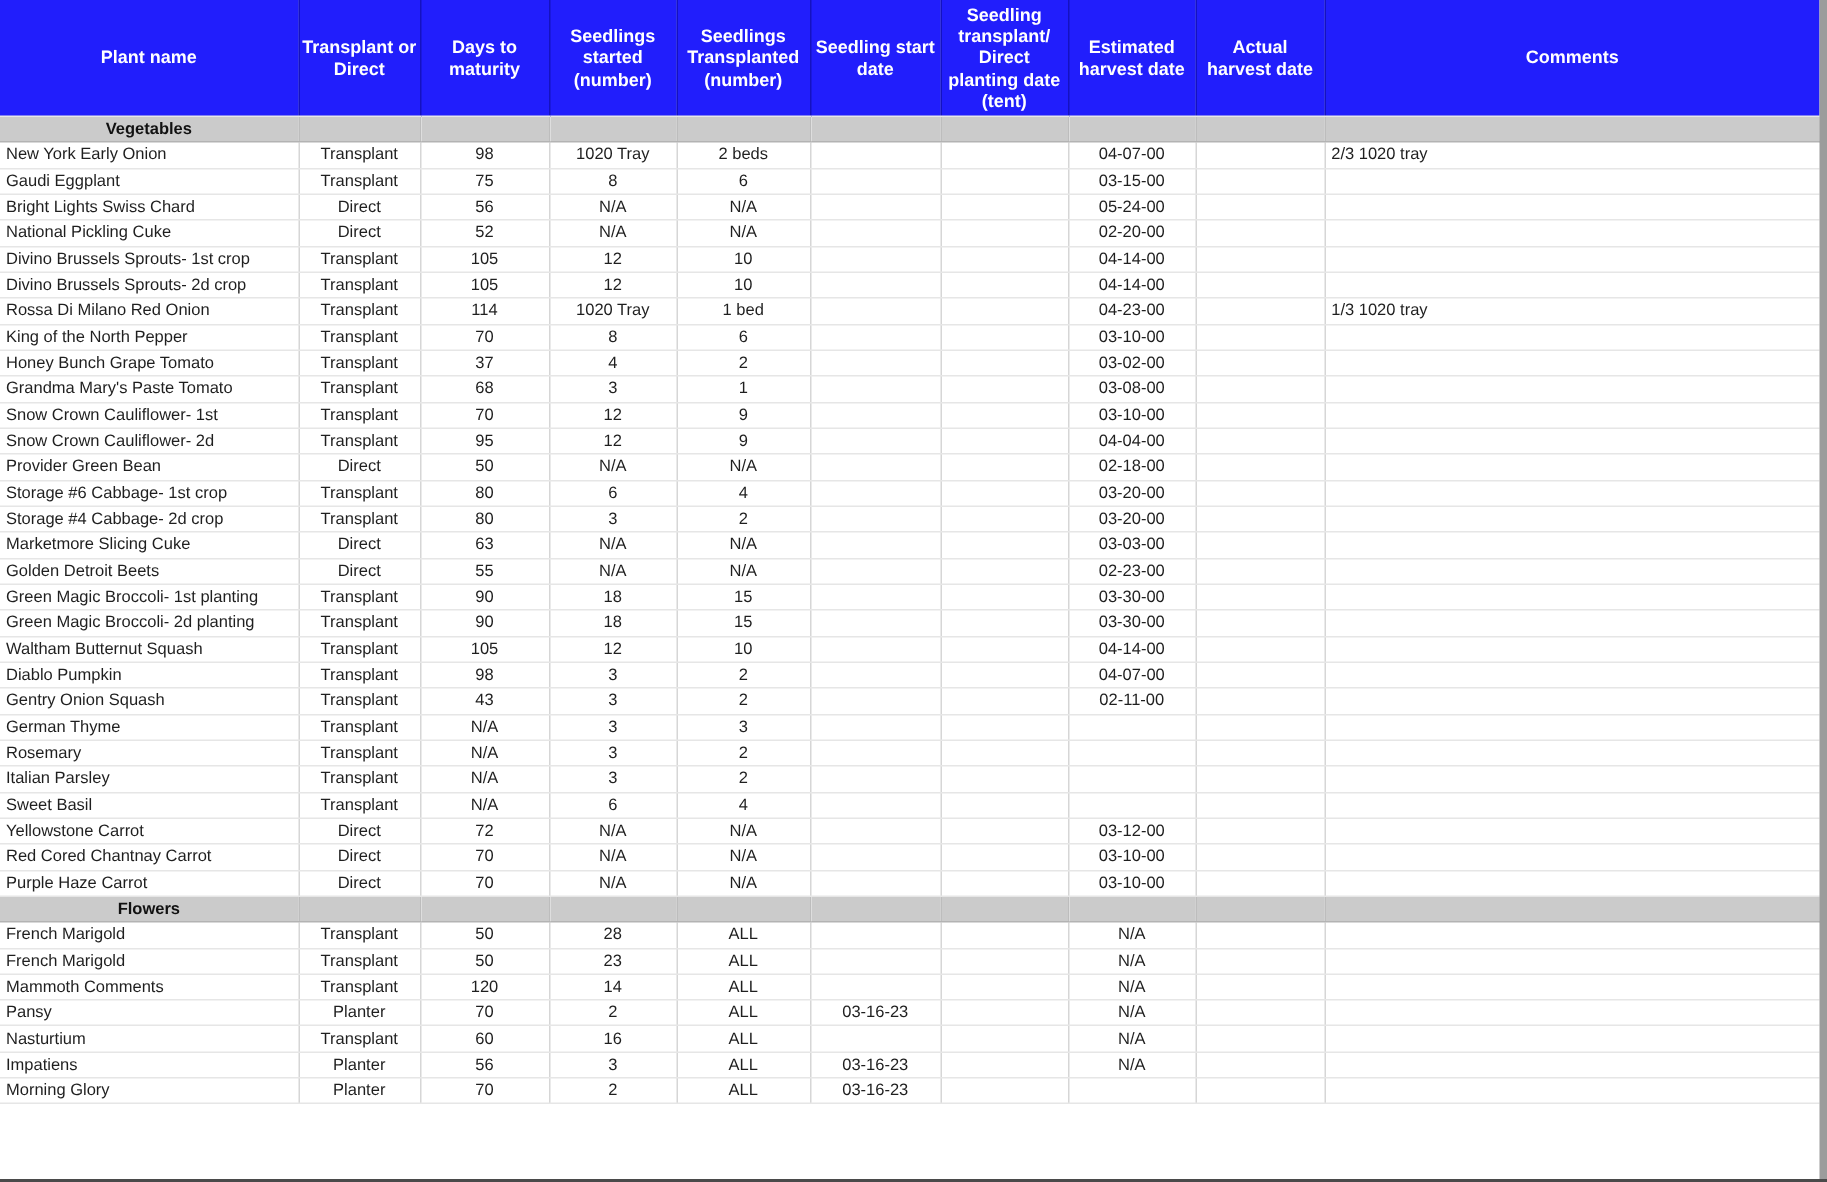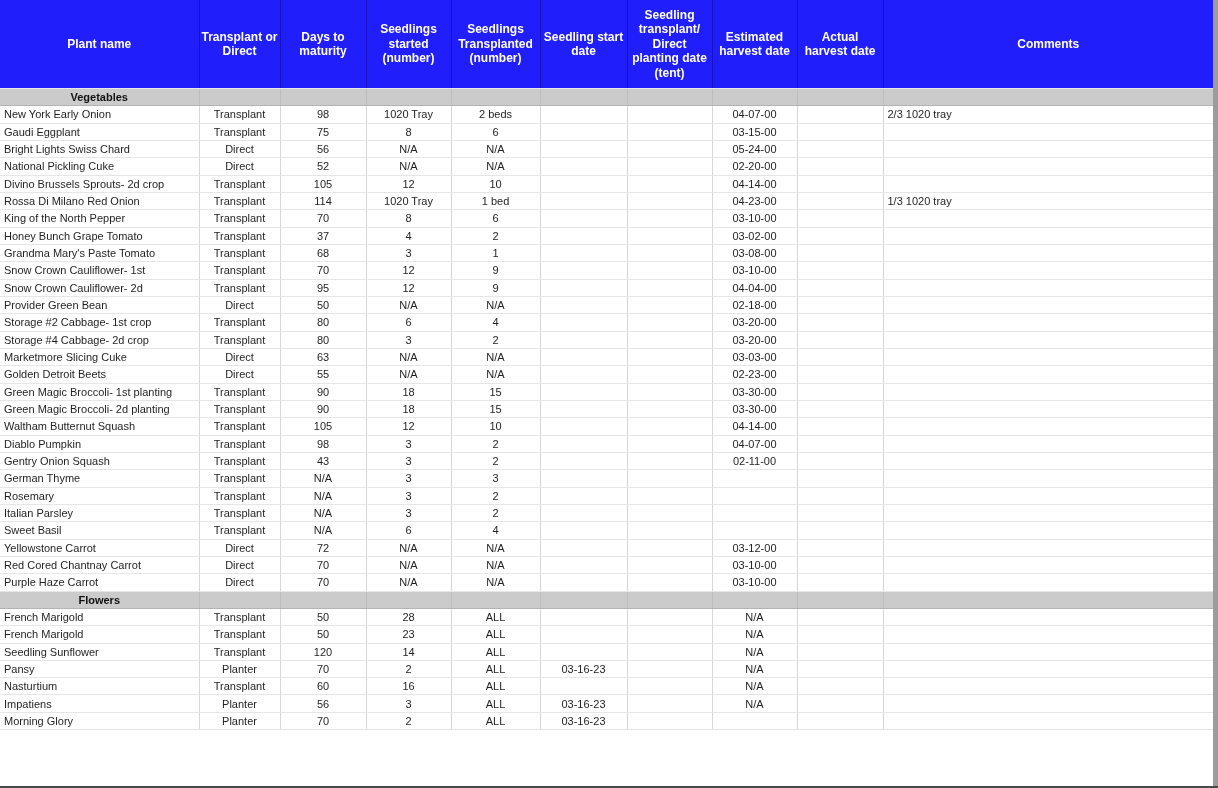--- a/index.html
+++ b/index.html
@@ -21,21 +21,21 @@
     border-collapse: collapse;
     table-layout: fixed;
     width: 1213px;
   }
   thead th {
     background: #211EFC;
     color: #ffffff;
     font-weight: bold;
     font-size: 12px;
     line-height: 1.2;
-    height: 88px;
+    height: 77px;
     text-align: center;
     vertical-align: middle;
     padding: 0 2px;
     border-right: 1px solid #1512c0;
     border-bottom: 1px solid #e8e8e8;
     word-wrap: break-word;
   }
   thead th:last-child { border-right: none; }
   tbody td {
     height: 16.34px;
@@ -167,32 +167,44 @@
           <td class="c2">52</td>
           <td class="c3">N/A</td>
           <td class="c4">N/A</td>
           <td class="c5"></td>
           <td class="c6"></td>
           <td class="c7">02-20-00</td>
           <td class="c8"></td>
           <td class="c9"></td>
         </tr>
         <tr>
-          <td class="c0">Divino Brussels Sprouts- 2d crop</td>
+          <td class="c0">Divino Brussels Sprouts- 1st crop</td>
           <td class="c1">Transplant</td>
           <td class="c2">105</td>
           <td class="c3">12</td>
           <td class="c4">10</td>
           <td class="c5"></td>
           <td class="c6"></td>
           <td class="c7">04-14-00</td>
           <td class="c8"></td>
           <td class="c9"></td>
         </tr>
         <tr>
+          <td class="c0">Divino Brussels Sprouts- 2d crop</td>
+          <td class="c1">Transplant</td>
+          <td class="c2">105</td>
+          <td class="c3">12</td>
+          <td class="c4">10</td>
+          <td class="c5"></td>
+          <td class="c6"></td>
+          <td class="c7">04-14-00</td>
+          <td class="c8"></td>
+          <td class="c9"></td>
+        </tr>
+        <tr>
           <td class="c0">Rossa Di Milano Red Onion</td>
           <td class="c1">Transplant</td>
           <td class="c2">114</td>
           <td class="c3">1020 Tray</td>
           <td class="c4">1 bed</td>
           <td class="c5"></td>
           <td class="c6"></td>
           <td class="c7">04-23-00</td>
           <td class="c8"></td>
           <td class="c9">1/3 1020 tray</td>
@@ -263,21 +275,21 @@
           <td class="c2">50</td>
           <td class="c3">N/A</td>
           <td class="c4">N/A</td>
           <td class="c5"></td>
           <td class="c6"></td>
           <td class="c7">02-18-00</td>
           <td class="c8"></td>
           <td class="c9"></td>
         </tr>
         <tr>
-          <td class="c0">Storage #2 Cabbage- 1st crop</td>
+          <td class="c0">Storage #6 Cabbage- 1st crop</td>
           <td class="c1">Transplant</td>
           <td class="c2">80</td>
           <td class="c3">6</td>
           <td class="c4">4</td>
           <td class="c5"></td>
           <td class="c6"></td>
           <td class="c7">03-20-00</td>
           <td class="c8"></td>
           <td class="c9"></td>
         </tr>
@@ -491,21 +503,21 @@
           <td class="c2">50</td>
           <td class="c3">23</td>
           <td class="c4">ALL</td>
           <td class="c5"></td>
           <td class="c6"></td>
           <td class="c7">N/A</td>
           <td class="c8"></td>
           <td class="c9"></td>
         </tr>
         <tr>
-          <td class="c0">Seedling Sunflower</td>
+          <td class="c0">Mammoth Comments</td>
           <td class="c1">Transplant</td>
           <td class="c2">120</td>
           <td class="c3">14</td>
           <td class="c4">ALL</td>
           <td class="c5"></td>
           <td class="c6"></td>
           <td class="c7">N/A</td>
           <td class="c8"></td>
           <td class="c9"></td>
         </tr>

